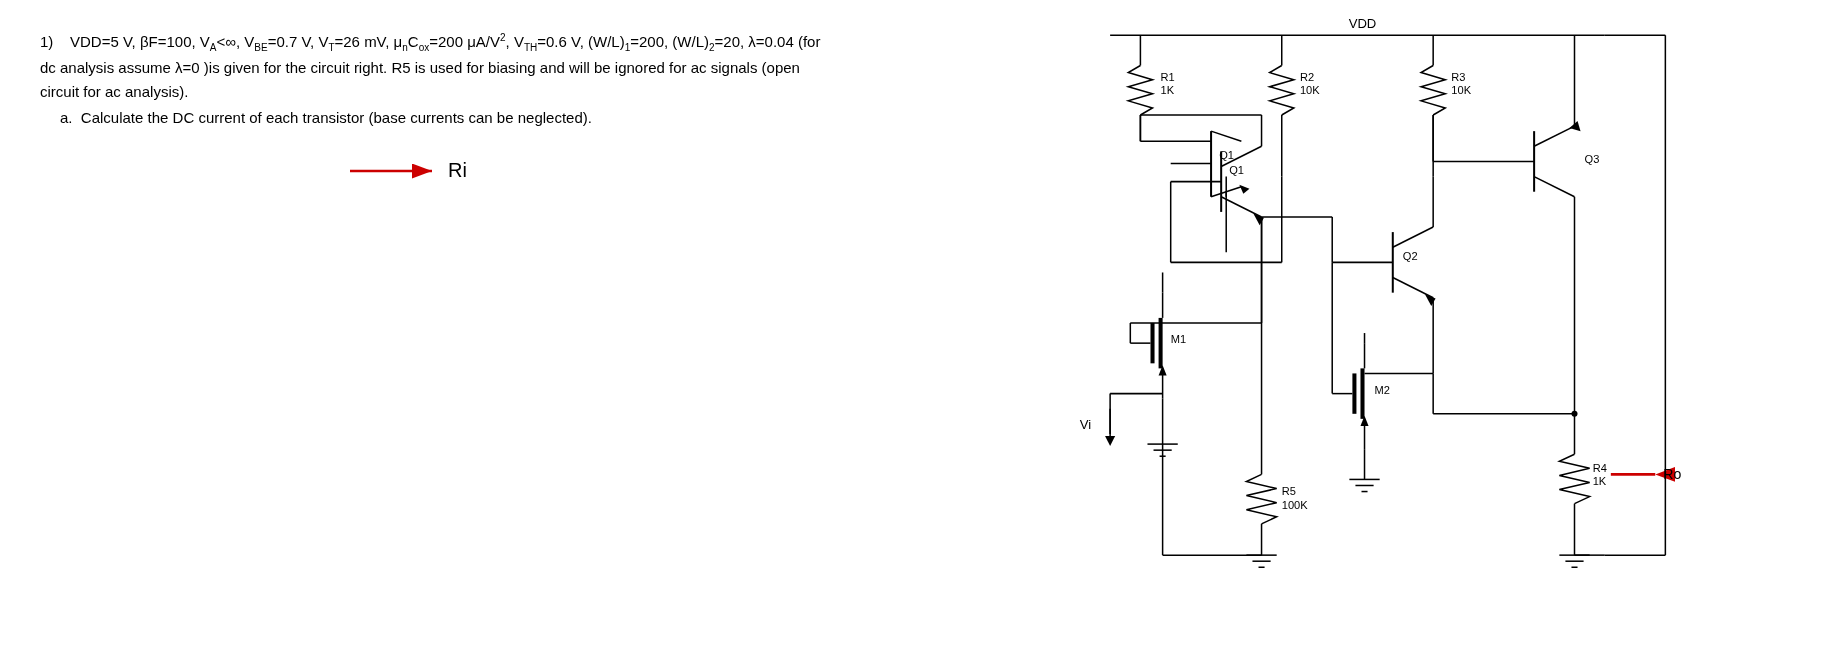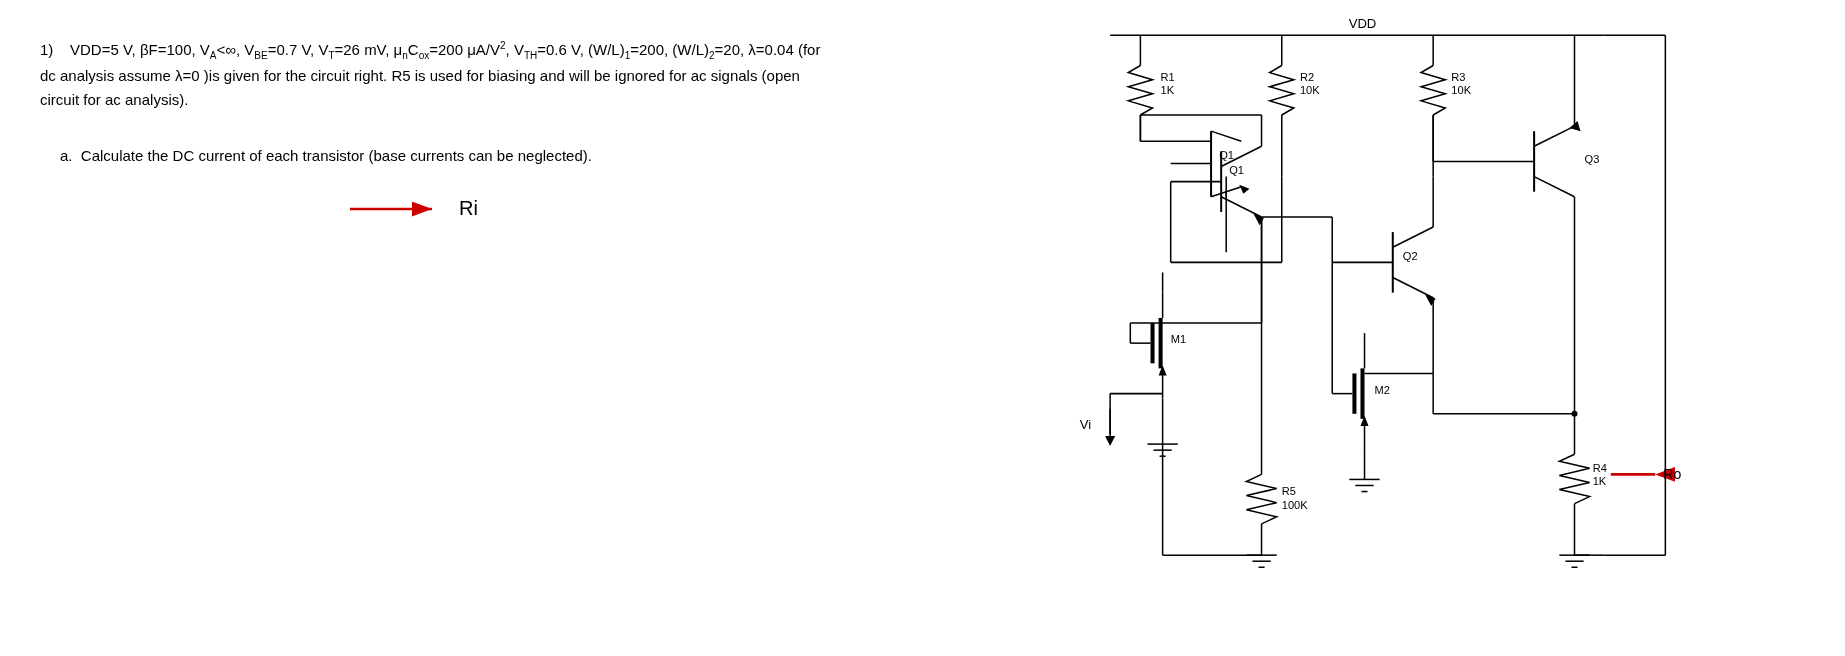--- a/index.html
+++ b/index.html
@@ -8,28 +8,27 @@
       font-family: Arial, sans-serif;
       font-size: 15px;
       color: #000;
       width: 1845px;
       height: 656px;
       overflow: hidden;
       display: flex;
     }
     .left-panel {
       width: 880px;
-      padding: 38px 40px;
+      padding: 30px 40px;
       flex-shrink: 0;
     }
     .problem-text {
       line-height: 1.6;
     }
     .sub-questions {
-      margin-top: 30px;
       margin-left: 20px;
       line-height: 1.8;
     }
     .right-panel {
       flex: 1;
       position: relative;
       padding: 10px;
     }
     svg.circuit {
       width: 100%;
@@ -48,21 +47,21 @@
       VDD=5 V, βF=100, V<sub>A</sub>&lt;∞, V<sub>BE</sub>=0.7 V, V<sub>T</sub>=26 mV, μ<sub>n</sub>C<sub>ox</sub>=200 μA/V<sup>2</sup>, V<sub>TH</sub>=0.6
       V, (W/L)<sub>1</sub>=200, (W/L)<sub>2</sub>=20, λ=0.04 (for dc analysis assume λ=0 )is given
       for the circuit right. R5 is used for biasing and will be ignored for ac
       signals (open circuit for ac analysis).
     </p>
     <div class="sub-questions">
       <p>a.&nbsp; Calculate the DC current of each transistor (base currents can be neglected).</p>
     </div>
   </div>
 
-  <div style="margin-top:28px; margin-left:310px; display:flex; align-items:center; gap:15px;">
+  <div style="margin-top:28px; margin-left:310px; display:flex; align-items:center; gap:4px;">
     <svg width="90" height="22">
       <defs>
         <marker id="arrowhead" markerWidth="8" markerHeight="6" refX="8" refY="3" orient="auto">
           <polygon points="0 0, 8 3, 0 6" fill="#cc0000"></polygon>
         </marker>
       </defs>
       <line x1="0" y1="11" x2="82" y2="11" stroke="#cc0000" stroke-width="2.5" marker-end="url(#arrowhead)"></line>
     </svg>
     <span style="font-size:20px; font-weight:normal; margin-left:4px;">Ri</span>
   </div>

